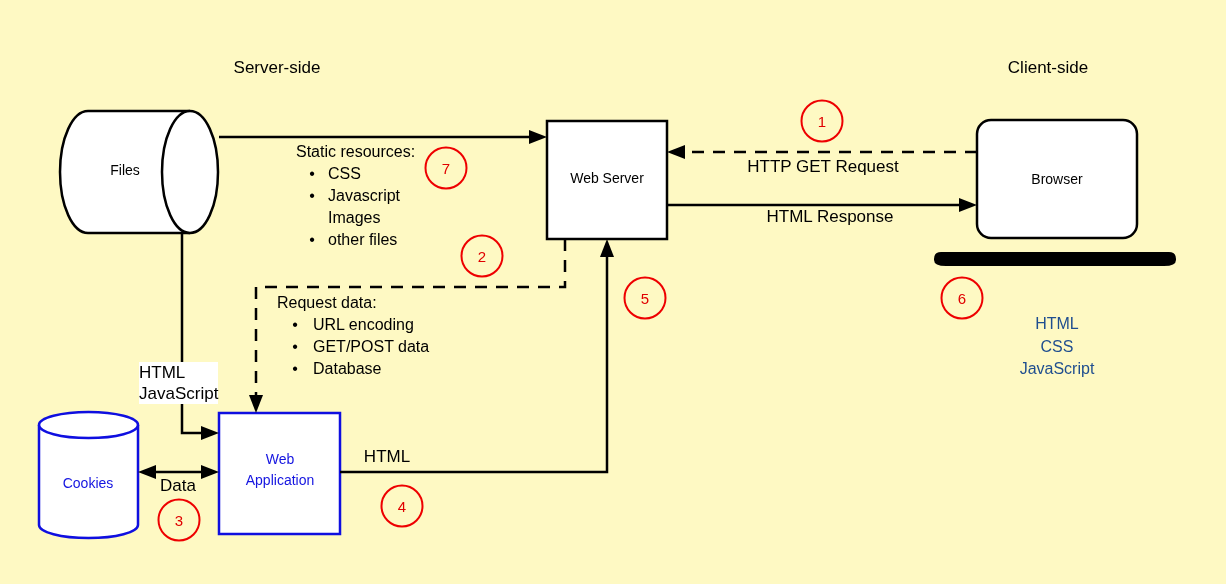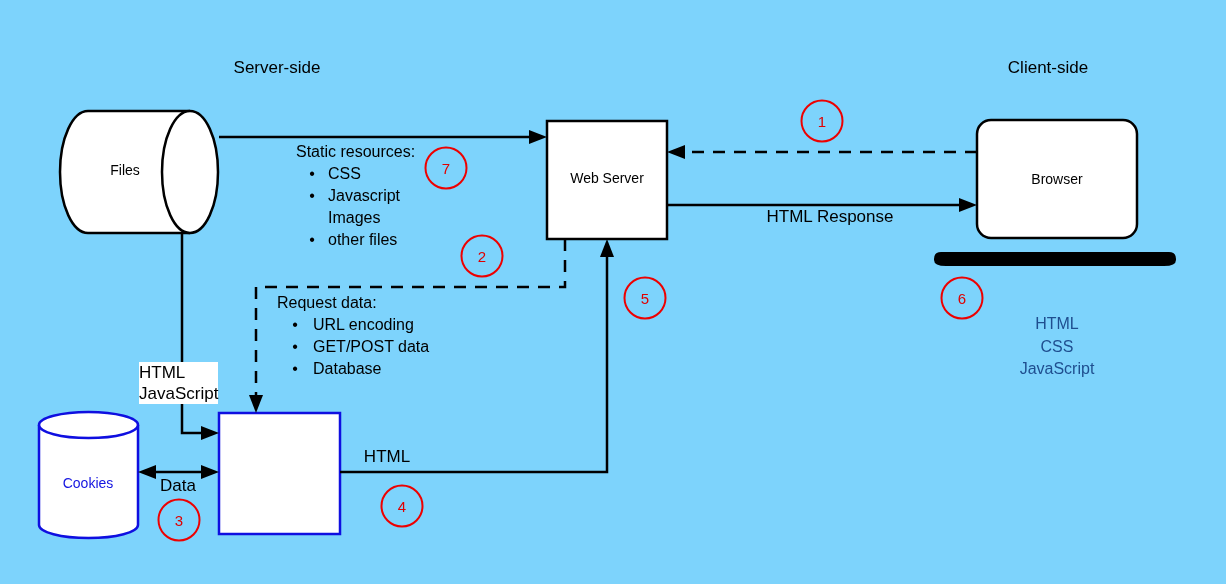--- a/index.html
+++ b/index.html
@@ -1,17 +1,17 @@
 <!DOCTYPE html>
 <html><head>
 <meta charset="utf-8">
 <style>
   html,body { margin:0; padding:0; background:#ffffff; }
   #canvas {
-    position:relative; width:1226px; height:584px; background:#7dd3fc;
+    position:relative; width:1226px; height:584px; background:#fef9c3;
     font-family:"Liberation Sans", sans-serif; color:#000; overflow:hidden;
   }
   svg.layer { position:absolute; left:0; top:0; width:1226px; height:584px; }
   .lbl { position:absolute; white-space:nowrap; }
   .ctr { transform:translate(-50%,-50%); text-align:center; }
   .node-label { font-size:14px; color:#000; }
   .edge-label { font-size:17px; color:#000; }
   .header-label { font-size:17px; color:#000; }
   .blue-text { color:#1414e0; }
   .navy { color:#1f4e8f; }
@@ -92,21 +92,26 @@
     </g>
   </svg>
 
   <div class="lbl ctr header-label" style="left:277px; top:68px;">Server-side</div>
   <div class="lbl ctr header-label" style="left:1048px; top:68px;">Client-side</div>
 
   <div class="lbl ctr node-label" style="left:125px; top:170px;">Files</div>
   <div class="lbl ctr node-label" style="left:607px; top:178px;">Web Server</div>
   <div class="lbl ctr node-label" style="left:1057px; top:179px;">Browser</div>
   <div class="lbl ctr node-label blue-text" style="left:88px; top:483px;">Cookies</div>
+  <div class="lbl ctr node-label blue-text two-line" style="left:280px; top:470px;">
+    <div>Web</div>
+    <div>Application</div>
+  </div>
 
+  <div class="lbl ctr edge-label" style="left:823px; top:167px;">HTTP GET Request</div>
   <div class="lbl ctr edge-label" style="left:830px; top:217px;">HTML Response</div>
   <div class="lbl edge-label white-bg two-line" style="left:139px; top:362px;">
     <div>HTML</div>
     <div>JavaScript</div>
   </div>
   <div class="lbl ctr edge-label" style="left:178px; top:486px;">Data</div>
   <div class="lbl ctr edge-label" style="left:387px; top:457px;">HTML</div>
 
   <div class="list-block" style="left:296px; top:141px;">
     <div class="list-title">Static resources:</div>

